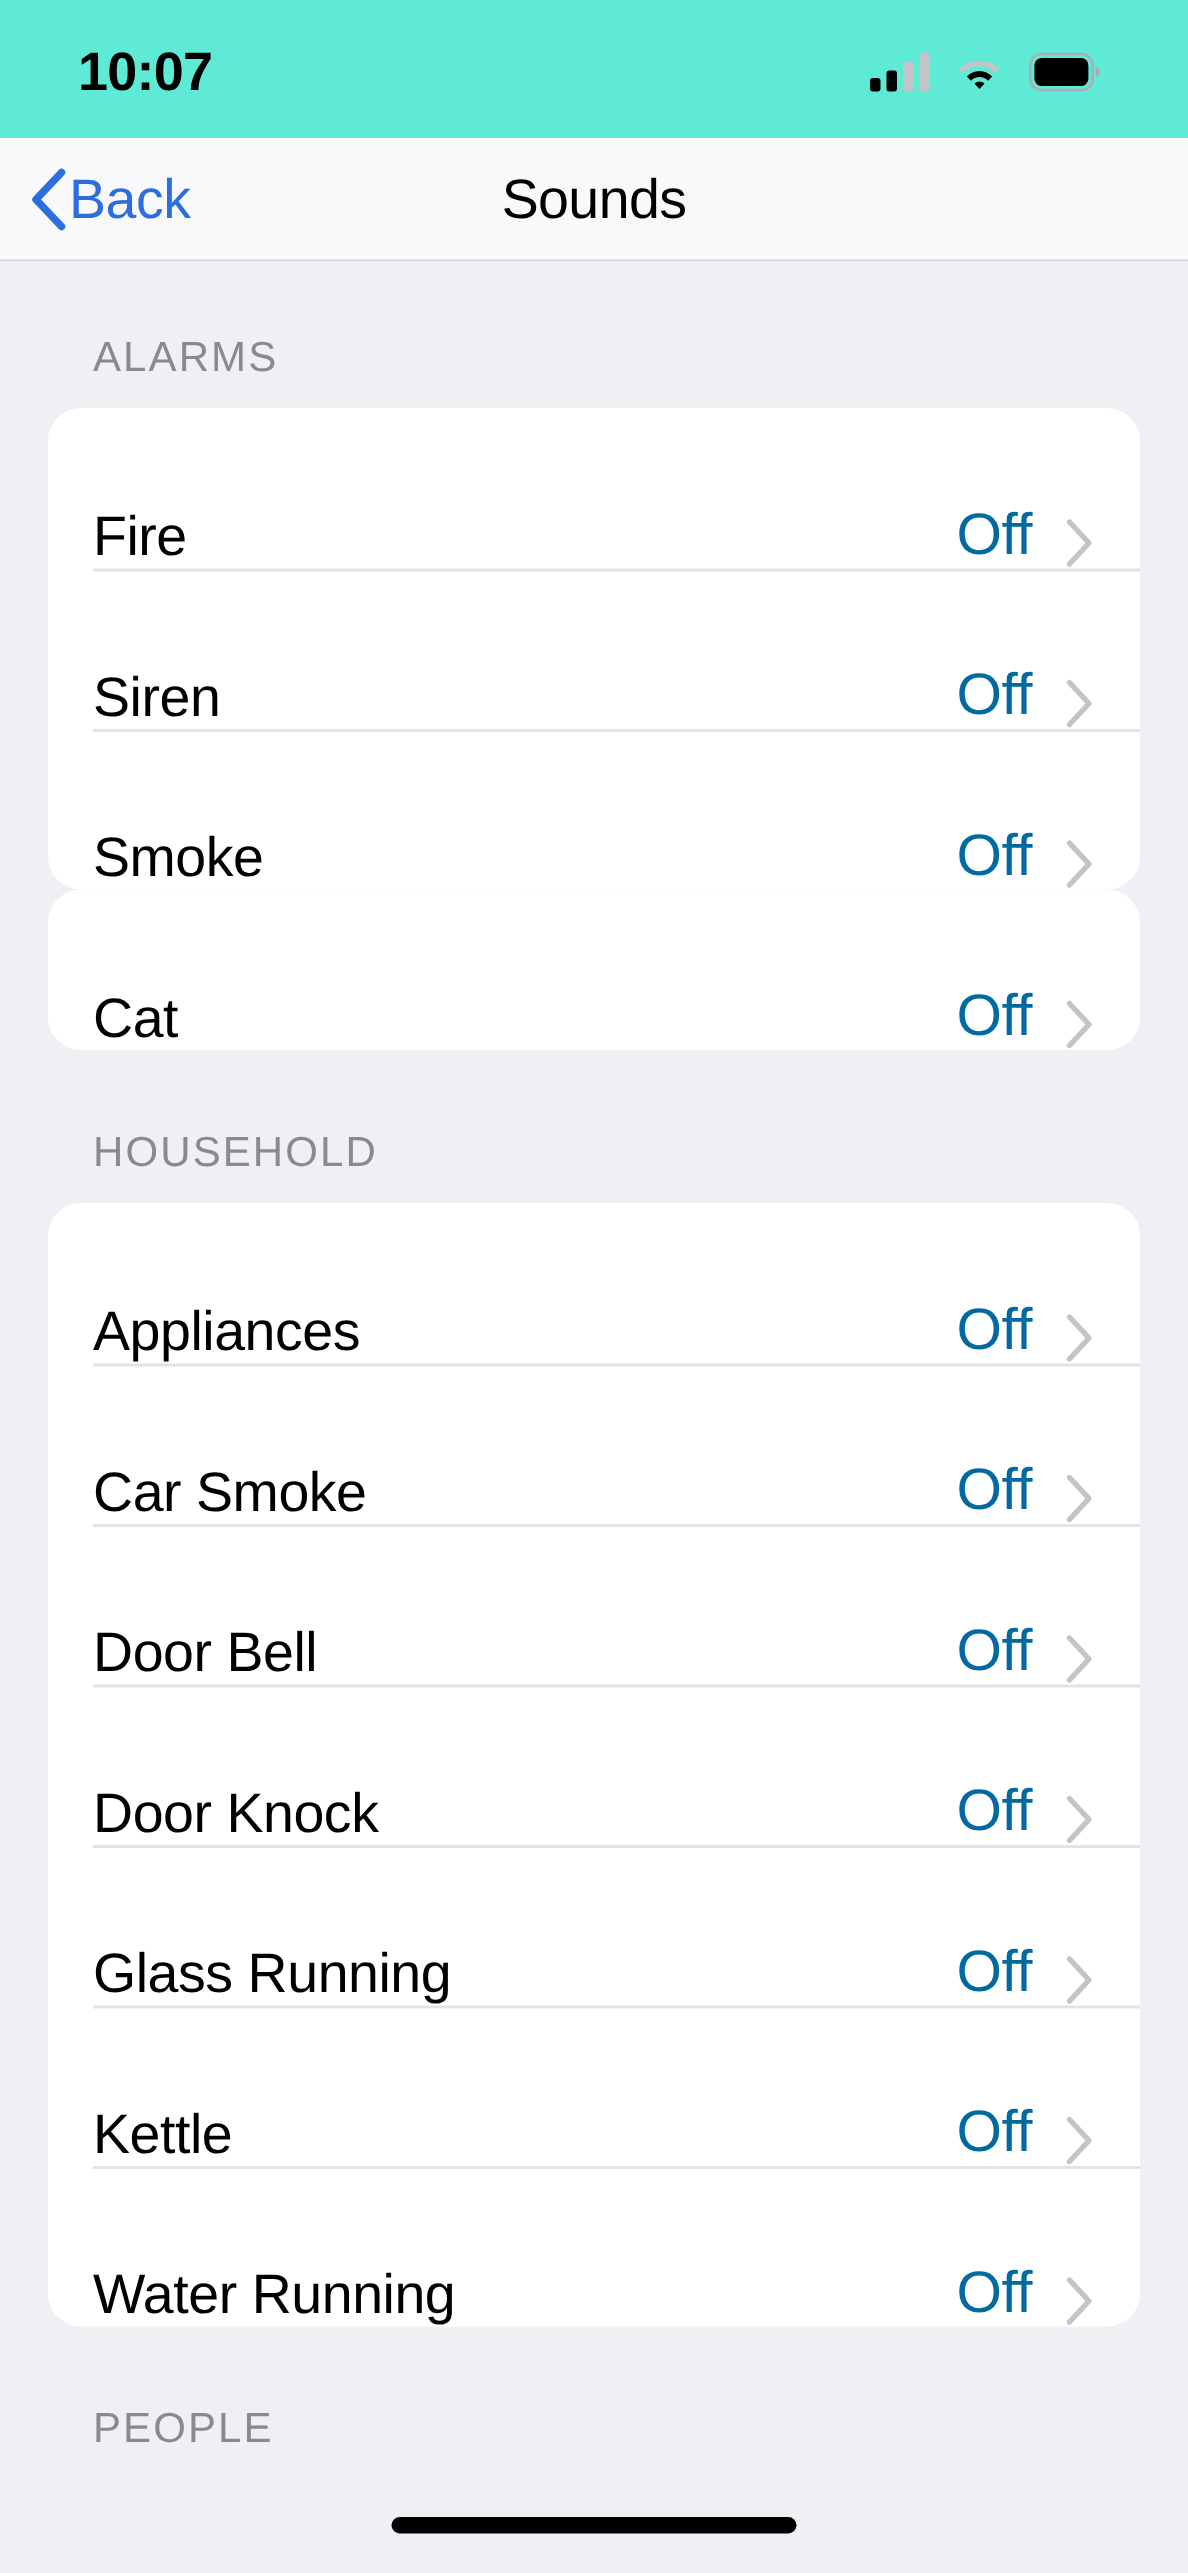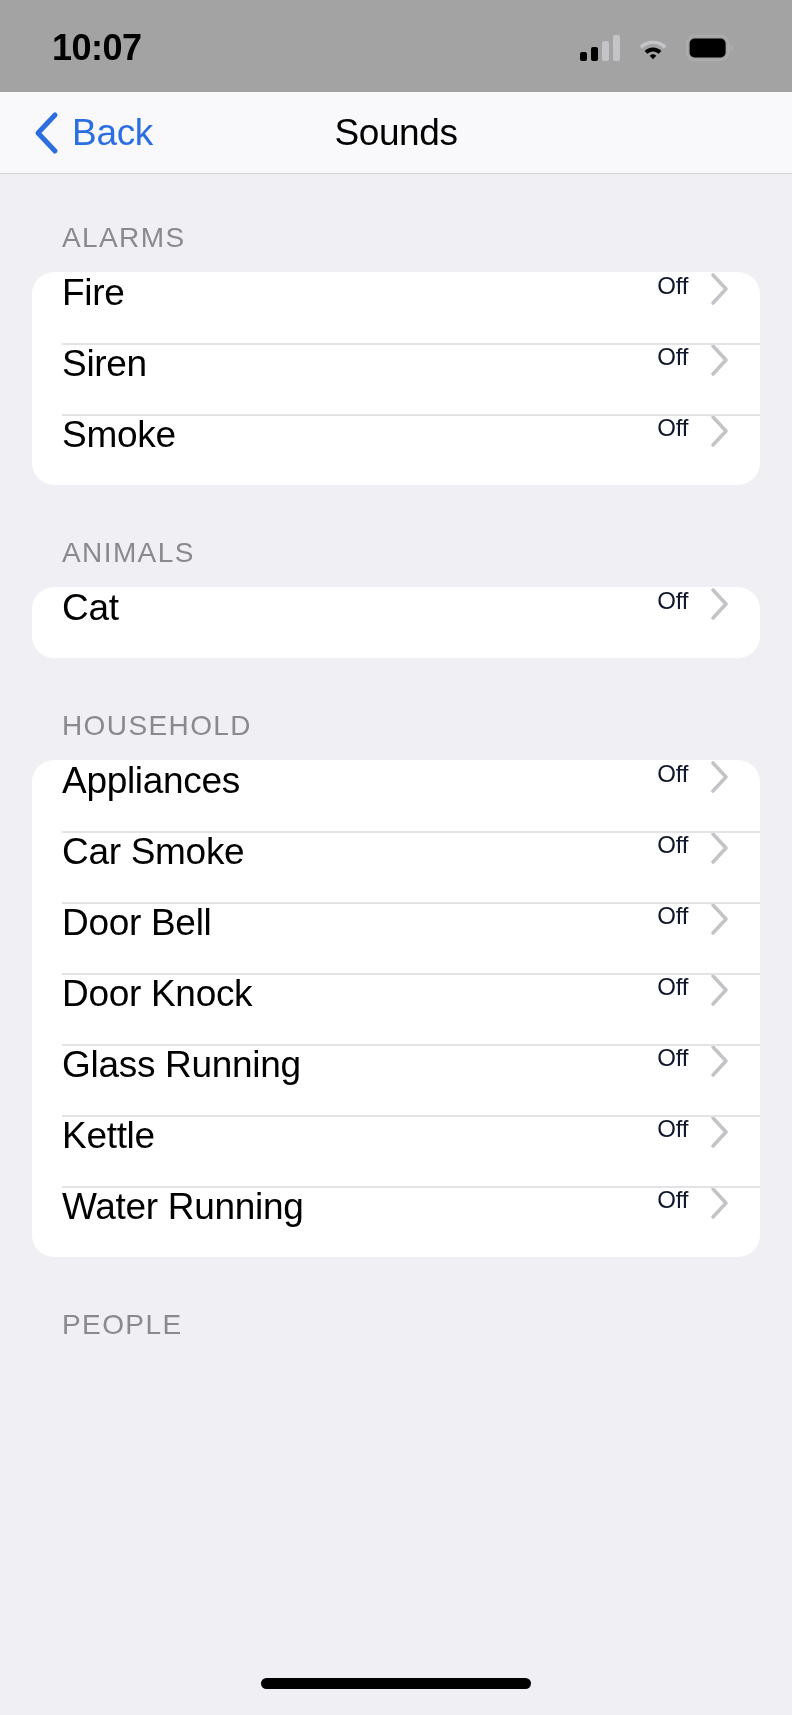--- a/index.html
+++ b/index.html
@@ -21,21 +21,21 @@
     width:792px;
     height:1715px;
     background:#f0eff4;
     overflow:hidden;
   }
 
   
   .status-bar {
     position:relative;
     height:92px;
-    background:#a3a3a3;
+    background:#5eead4;
     display:flex;
     align-items:center;
     justify-content:space-between;
     padding:0 58px 0 52px;
   }
   .status-time {
     font-size:36px;
     font-weight:bold;
     color:#000;
     letter-spacing:-0.5px;
@@ -69,22 +69,21 @@
     position:relative;
     height:82px;
     background:#f9f9fb;
     border-bottom:1.5px solid #d2d2d7;
     display:flex;
     align-items:center;
   }
   .back-button {
     display:flex;
     align-items:center;
-    gap:12px;
-    padding-left:32px;
+    padding-left:18px;
     cursor:pointer;
   }
   .chevron-back {
     width:28px; height:44px;
     display:block;
   }
   .back-label {
     font-size:37px;
     color:#2b6ee0;
     letter-spacing:-0.3px;
@@ -122,43 +121,43 @@
   .card {
     background:#ffffff;
     border-radius:22px;
     margin:0 32px;
     overflow:hidden;
   }
 
   .row {
     position:relative;
     display:flex;
-    align-items:flex-start;
-    height:71px;
+    align-items:flex-end;
+    height:107px;
     padding:0 30px 0 30px;
     cursor:pointer;
   }
   .row + .row::before {
     content:"";
     position:absolute;
     left:30px;
     right:0;
     top:0;
     height:1.5px;
     background:#e3e3e6;
   }
   .row-label {
     flex:1;
     font-size:37px;
     color:#000;
     letter-spacing:-0.3px;
   }
   .row-value {
-    font-size:24px;
-    color:#0f172a;
+    font-size:39px;
+    color:#0369a1;
     letter-spacing:-0.3px;
     margin-right:22px;
   }
   .chevron-right {
     width:20px; height:34px;
     display:block;
     flex:none;
   }
 
   
@@ -232,21 +231,20 @@
           <div class="row">
             <span class="row-label">Smoke</span>
             <span class="row-value">Off</span>
             <svg class="chevron-right" viewBox="0 0 20 34">
               <path d="M3 3 L16 17 L3 31" fill="none" stroke="#c4c4c8" stroke-width="3.6" stroke-linecap="round" stroke-linejoin="round"></path>
             </svg>
           </div>
         </div>
       </div>
       <div class="section">
-        <div class="section-header">ANIMALS</div>
         <div class="card">
           <div class="row">
             <span class="row-label">Cat</span>
             <span class="row-value">Off</span>
             <svg class="chevron-right" viewBox="0 0 20 34">
               <path d="M3 3 L16 17 L3 31" fill="none" stroke="#c4c4c8" stroke-width="3.6" stroke-linecap="round" stroke-linejoin="round"></path>
             </svg>
           </div>
         </div>
       </div>

